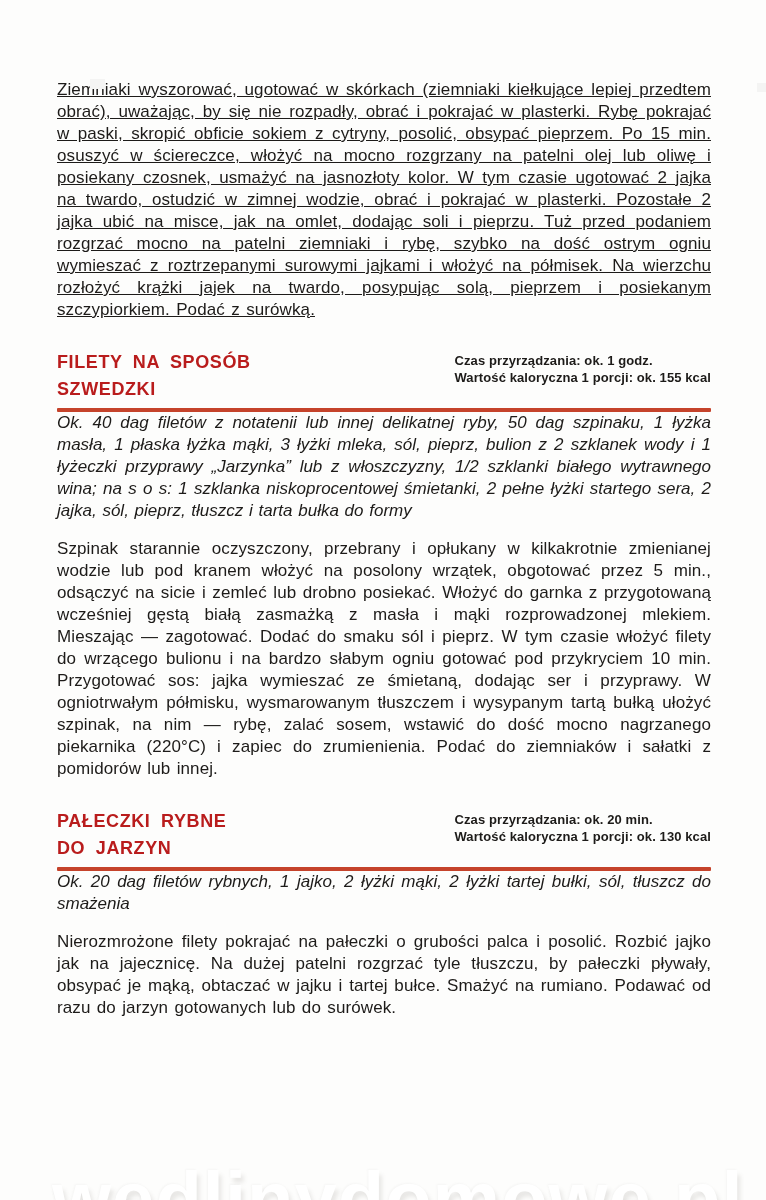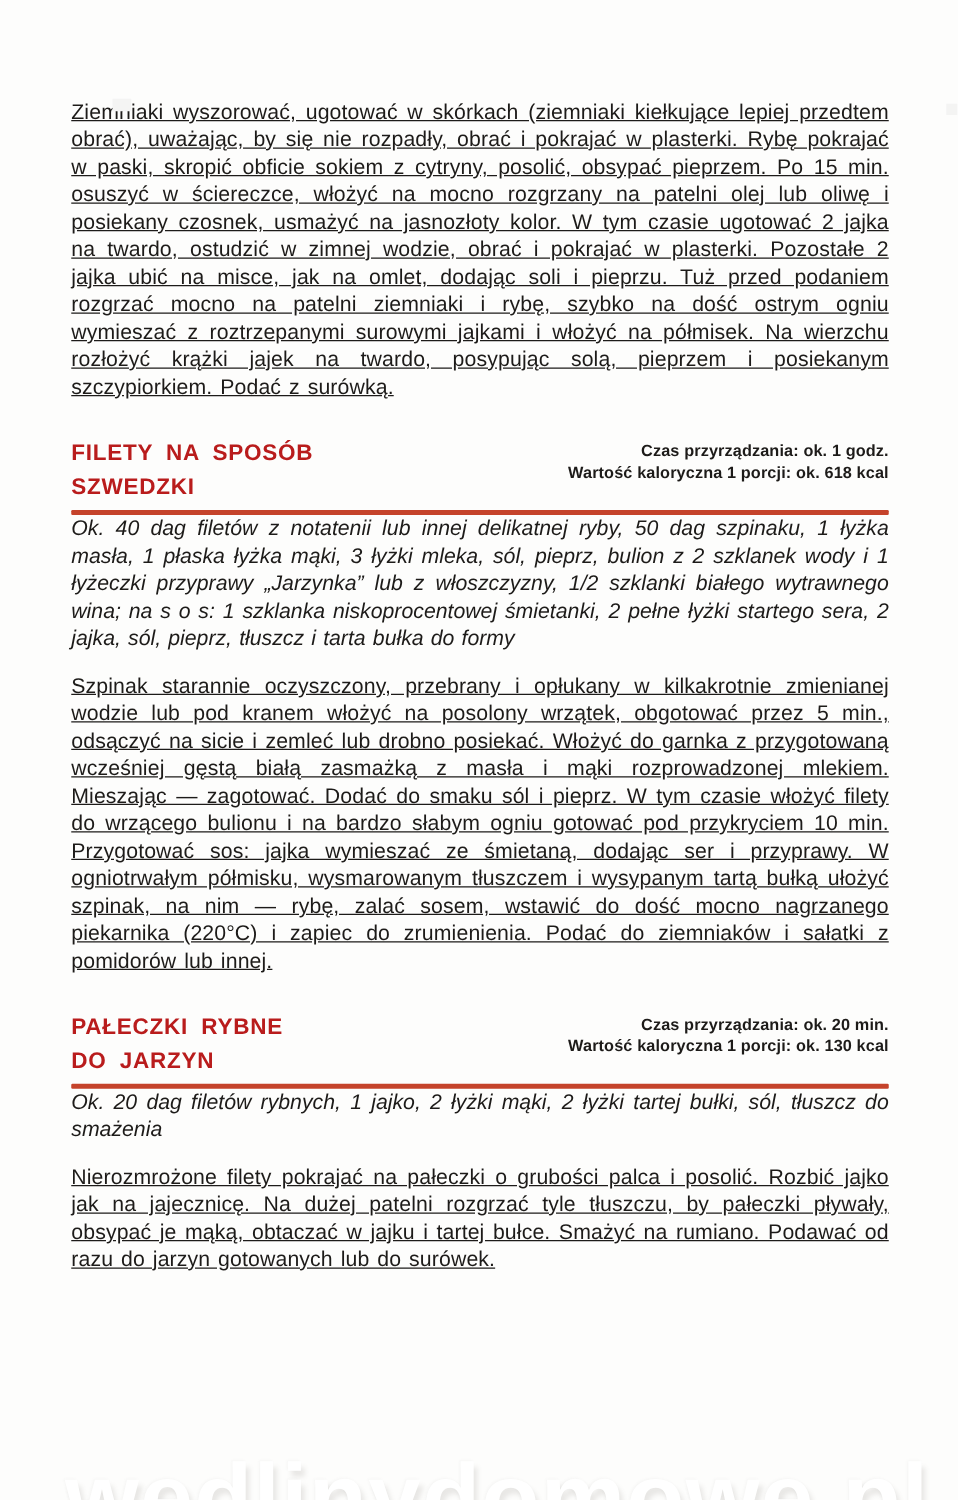--- a/index.html
+++ b/index.html
@@ -37,42 +37,41 @@
   }
   .recipe-title{
     font-size:18px;
     line-height:27px;
     font-weight:bold;
     letter-spacing:0.6px;
     word-spacing:5px;
     color:#b91c1c;
   }
   .recipe-meta{
-    text-align:right;
     font-size:13px;
     line-height:17px;
     font-weight:bold;
     padding-top:3px;
     letter-spacing:0.1px;
   }
   .rule{
     border:none;
     height:4px;
     background:var(--rule-red);
     margin-top:5px;
     border-radius:1px;
   }
   .ingredients{
     font-style:italic;
     font-size:17px;
     line-height:22px;
     text-align:justify;
     word-spacing:1px;
   }
-  .method{margin-top:16px;text-decoration:underline;}
+  .method{margin-top:16px;}
   .watermark{
     position:absolute;
     left:52px;
     top:1076px;
     width:662px;
     font-size:76px;
     font-weight:bold;
     letter-spacing:1px;
     color:#ffffff;
     text-shadow:3px 5px 4px rgba(90,85,80,0.13), -1px -1px 2px rgba(120,115,110,0.05);
@@ -97,21 +96,21 @@
   <p class="body-text intro">Ziemniaki wyszorować, ugotować w skórkach (ziemniaki kiełkujące lepiej przedtem obrać), uważając, by się nie rozpadły, obrać i pokrajać w plasterki. Rybę pokrajać w paski, skropić obficie sokiem z cytryny, posolić, obsypać pieprzem. Po 15 min. osuszyć w ściereczce, włożyć na mocno rozgrzany na patelni olej lub oliwę i posiekany czosnek, usmażyć na jasnozłoty kolor. W tym czasie ugotować 2 jajka na twardo, ostudzić w zimnej wodzie, obrać i pokrajać w plasterki. Pozostałe 2 jajka ubić na misce, jak na omlet, dodając soli i pieprzu. Tuż przed podaniem rozgrzać mocno na patelni ziemniaki i rybę, szybko na dość ostrym ogniu wymieszać z roztrzepanymi surowymi jajkami i włożyć na półmisek. Na wierzchu rozłożyć krążki jajek na twardo, posypując solą, pieprzem i posiekanym szczypiorkiem. Podać z surówką.</p>
 
   <section class="recipe">
     <div class="recipe-header">
       <h2 class="recipe-title">
         <span>FILETY NA SPOSÓB</span><br>
         <span>SZWEDZKI</span>
       </h2>
       <div class="recipe-meta">
         <div>Czas przyrządzania: ok. 1 godz.</div>
-        <div>Wartość kaloryczna 1 porcji: ok. 618 kcal</div>
+        <div>Wartość kaloryczna 1 porcji: ok. 155 kcal</div>
       </div>
     </div>
     <hr class="rule">
     <p class="ingredients">Ok. 40 dag filetów z notatenii lub innej delikatnej ryby, 50 dag szpinaku, 1 łyżka masła, 1 płaska łyżka mąki, 3 łyżki mleka, sól, pieprz, bulion z 2 szklanek wody i 1 łyżeczki przyprawy „Jarzynka” lub z włoszczyzny, 1/2 szklanki białego wytrawnego wina; na s o s: 1 szklanka niskoprocentowej śmietanki, 2 pełne łyżki startego sera, 2 jajka, sól, pieprz, tłuszcz i tarta bułka do formy</p>
     <p class="body-text method">Szpinak starannie oczyszczony, przebrany i opłukany w kilkakrotnie zmienianej wodzie lub pod kranem włożyć na posolony wrzątek, obgotować przez 5 min., odsączyć na sicie i zemleć lub drobno posiekać. Włożyć do garnka z przygotowaną wcześniej gęstą białą zasmażką z masła i mąki rozprowadzonej mlekiem. Mieszając — zagotować. Dodać do smaku sól i pieprz. W tym czasie włożyć filety do wrzącego bulionu i na bardzo słabym ogniu gotować pod przykryciem 10 min. Przygotować sos: jajka wymieszać ze śmietaną, dodając ser i przyprawy. W ogniotrwałym półmisku, wysmarowanym tłuszczem i wysypanym tartą bułką ułożyć szpinak, na nim — rybę, zalać sosem, wstawić do dość mocno nagrzanego piekarnika (220°C) i zapiec do zrumienienia. Podać do ziemniaków i sałatki z pomidorów lub innej.</p>
   </section>
 
   <section class="recipe">
     <div class="recipe-header">
       <h2 class="recipe-title">

